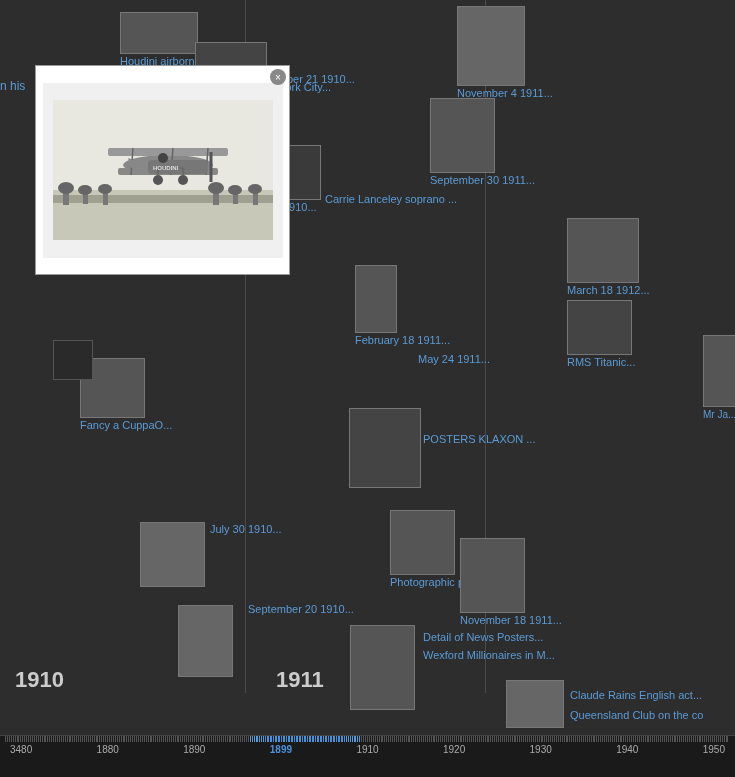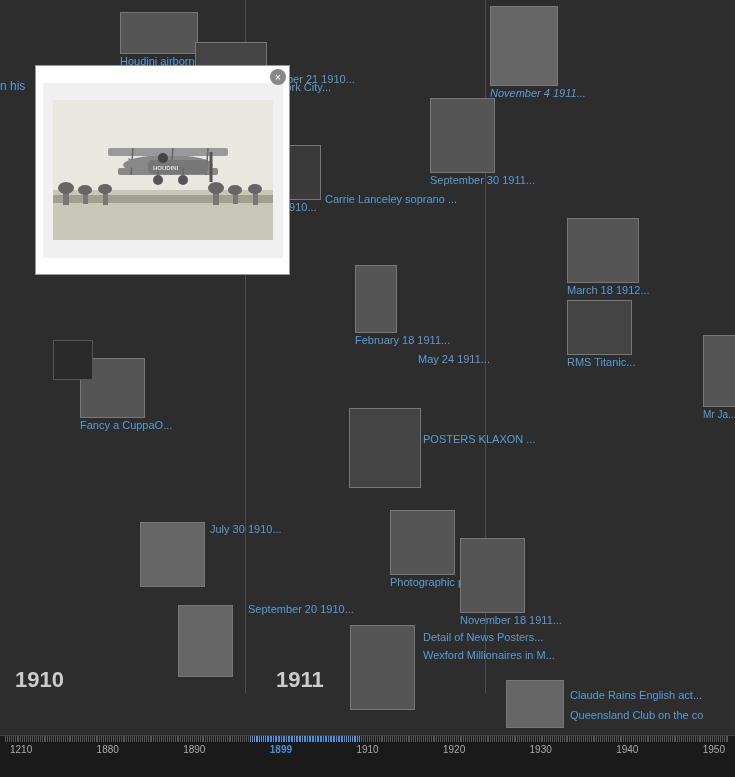--- a/index.html
+++ b/index.html
@@ -245,21 +245,21 @@
   <div class="item" style="left:120px; top:12px;">
     <div class="thumb" style="width:78px;height:42px;background:#555;"></div>
     <span class="item-title">Houdini airborne in his V...</span>
   </div>
 
   <div class="item" style="left:195px; top:42px;">
     <div class="thumb" style="width:72px;height:38px;background:#444;"></div>
     <span class="item-title">Mendicants New York City...</span>
   </div>
 
-  <div class="item" style="left:490px; top:6px;font-style:italic;">
+  <div class="item" style="left:457px; top:6px;">
     <div class="thumb" style="width:68px;height:80px;background:#666;"></div>
     <span class="item-title">November 4 1911...</span>
   </div>
 
   <div class="item" style="left:287px; top:72px;">
     <span class="item-title">ber 21 1910...</span>
   </div>
 
   <div class="item" style="left:430px; top:98px;">
     <div class="thumb" style="width:65px;height:75px;background:#555;"></div>
@@ -710,21 +710,21 @@
       <div class="tick"></div>
       <div class="tick"></div>
       <div class="tick"></div>
       <div class="tick"></div>
       <div class="tick"></div>
       <div class="tick"></div>
       <div class="tick"></div>
       <div class="tick"></div>
     </div>
   <div class="timeline-labels">
-    <span class="timeline-label">1210</span>
+    <span class="timeline-label">3480</span>
     <span class="timeline-label">1880</span>
     <span class="timeline-label">1890</span>
     <span class="timeline-label" style="color:#4a90d9;font-weight:bold;">1899</span>
     <span class="timeline-label">1910</span>
     <span class="timeline-label">1920</span>
     <span class="timeline-label">1930</span>
     <span class="timeline-label">1940</span>
     <span class="timeline-label">1950</span>
   </div>
 </div>

